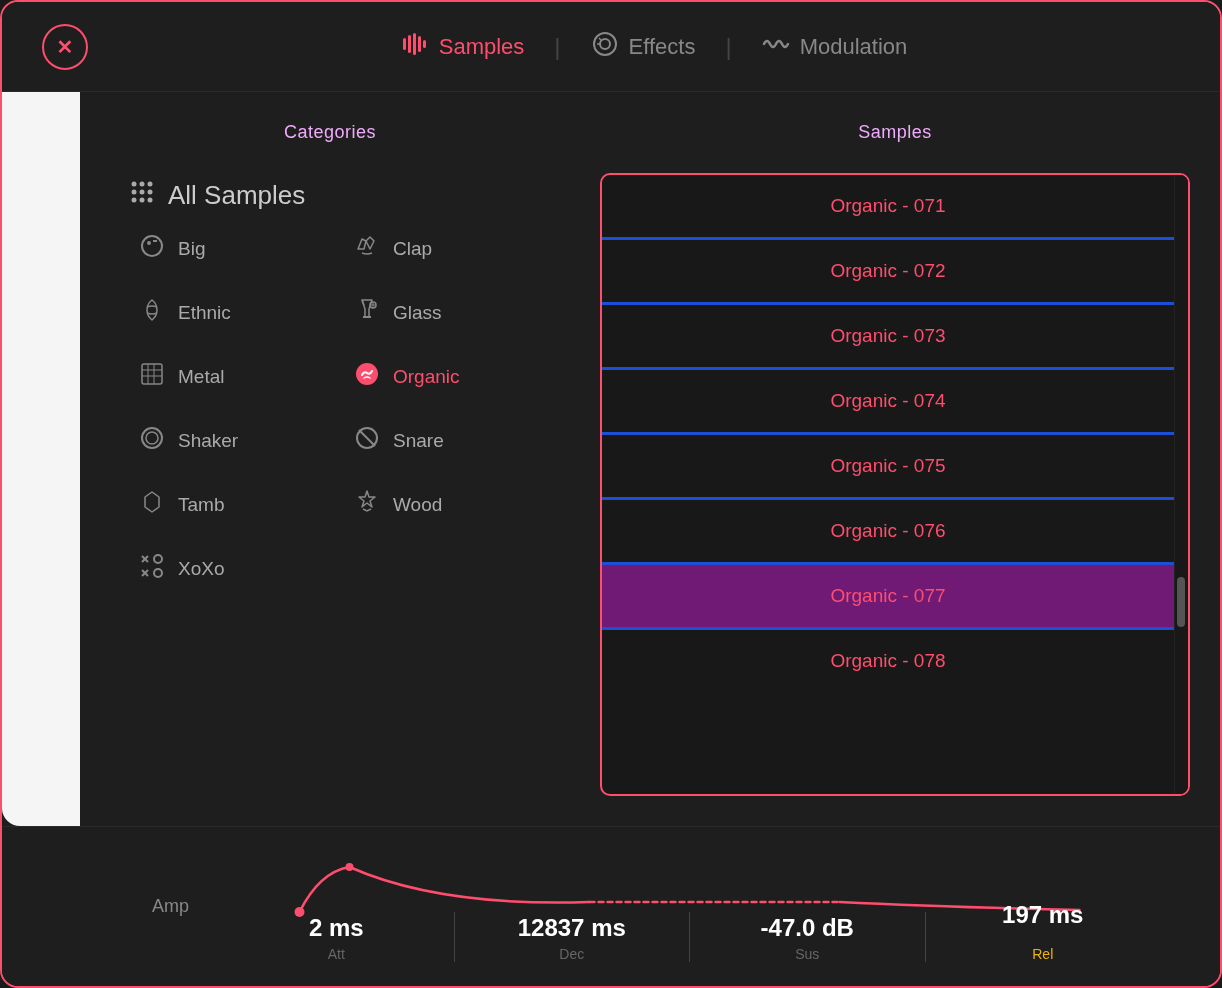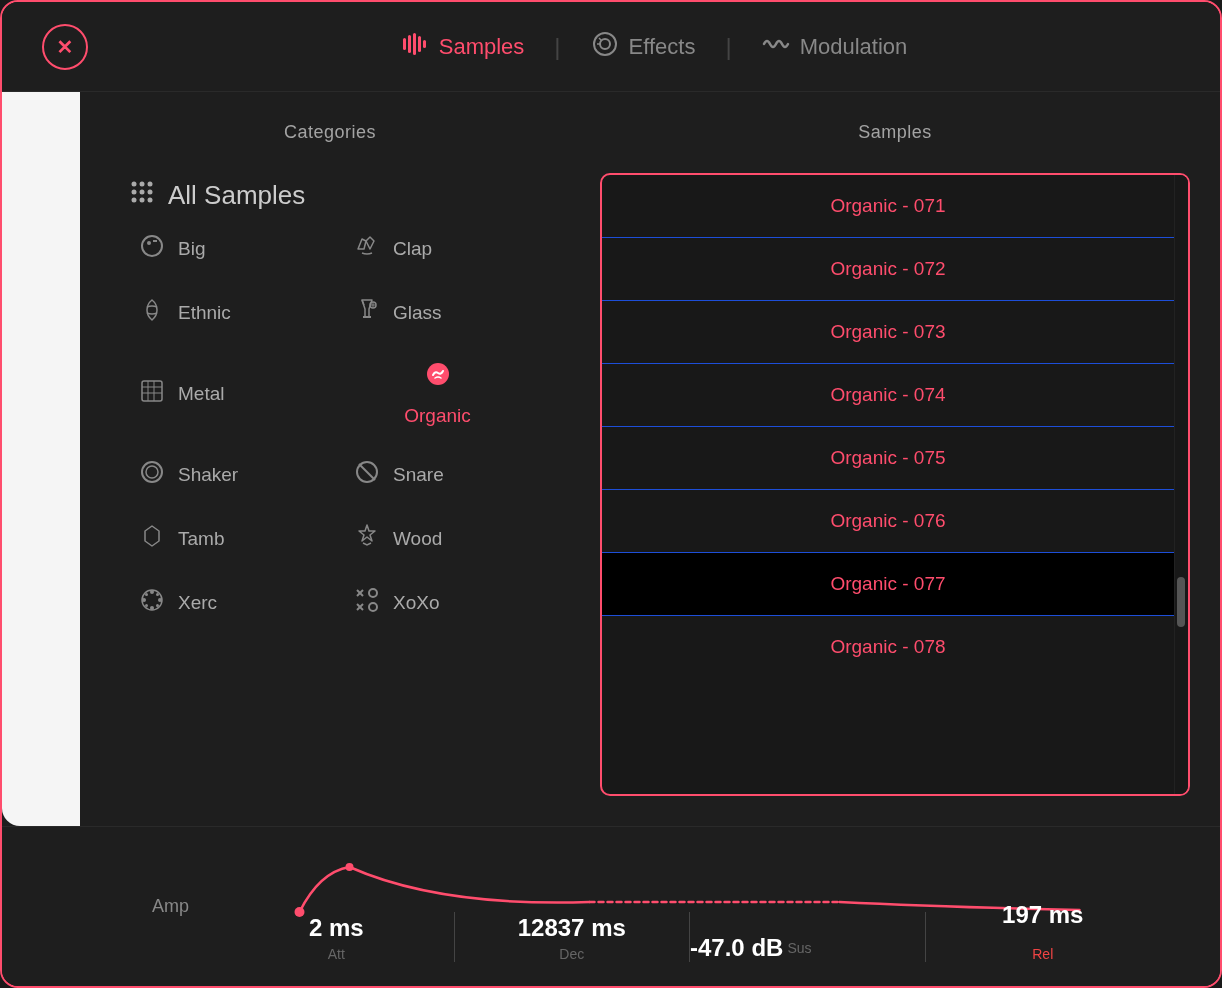--- a/index.html
+++ b/index.html
@@ -106,21 +106,21 @@
     }
 
     
     .categories-panel {
       width: 500px;
       padding: 30px 40px;
       flex-shrink: 0;
     }
 
     .panel-header {
-      color: #a3a3a3;
+      color: #f0abfc;
       font-size: 18px;
       font-weight: 400;
       margin-bottom: 30px;
       text-align: center;
       letter-spacing: 0.5px;
     }
 
     .categories-grid {
       display: grid;
       grid-template-columns: 1fr 1fr;
@@ -132,21 +132,20 @@
       display: flex;
       align-items: center;
       gap: 12px;
       cursor: pointer;
       padding: 6px 8px;
       border-radius: 6px;
     }
 
     .category-item.active {
       color: #ff4d6d;
-      flex-direction: column;
     }
 
     .category-icon {
       font-size: 22px;
       color: #888;
       width: 28px;
       text-align: center;
     }
 
     .category-item.active .category-icon {
@@ -210,25 +209,25 @@
       border-radius: 4px;
     }
 
     .sample-item {
       padding: 20px 30px;
       cursor: pointer;
       color: #ff4d6d;
       font-size: 19px;
       font-weight: 500;
       text-align: center;
-      border-bottom: 1px solid #1d4ed8;
+      border-bottom: 3px solid #1d4ed8;
     }
 
     .sample-item.selected {
-      background: #000000;
+      background: #701a75;
     }
 
     .sample-item:last-child {
       border-bottom: none;
     }
 
     
     .bottom-section {
       height: 160px;
       background: #1e1e1e;
@@ -432,36 +431,20 @@
         <div class="category-item">
           <span class="category-icon">
             <svg width="26" height="26" viewBox="0 0 26 26" fill="none">
               <path d="M13 2 L15 8 L21 8 L16 12 L18 18 L13 14 L8 18 L10 12 L5 8 L11 8Z" stroke="#888" stroke-width="1.5" fill="none" stroke-linejoin="round"></path>
               <path d="M9 20 L13 22 L17 20" stroke="#888" stroke-width="1.5" fill="none"></path>
             </svg>
           </span>
           <span class="category-label">Wood</span>
         </div>
 
-        <div class="category-item">
-          <span class="category-icon">
-            <svg width="26" height="26" viewBox="0 0 26 26" fill="none">
-              <circle cx="13" cy="13" r="10" stroke="#888" stroke-width="1.5" fill="none"></circle>
-              <circle cx="13" cy="5" r="2" fill="#888"></circle>
-              <circle cx="13" cy="21" r="2" fill="#888"></circle>
-              <circle cx="5" cy="13" r="2" fill="#888"></circle>
-              <circle cx="21" cy="13" r="2" fill="#888"></circle>
-              <circle cx="7.5" cy="7.5" r="1.5" fill="#888"></circle>
-              <circle cx="18.5" cy="7.5" r="1.5" fill="#888"></circle>
-              <circle cx="7.5" cy="18.5" r="1.5" fill="#888"></circle>
-              <circle cx="18.5" cy="18.5" r="1.5" fill="#888"></circle>
-            </svg>
-          </span>
-          <span class="category-label">Xerc</span>
-        </div>
 
         <div class="category-item">
           <span class="category-icon">
             <svg width="26" height="26" viewBox="0 0 26 26" fill="none">
               <line x1="3" y1="3" x2="9" y2="9" stroke="#888" stroke-width="2"></line>
               <line x1="9" y1="3" x2="3" y2="9" stroke="#888" stroke-width="2"></line>
               <circle cx="19" cy="6" r="4" stroke="#888" stroke-width="2" fill="none"></circle>
               <line x1="3" y1="17" x2="9" y2="23" stroke="#888" stroke-width="2"></line>
               <line x1="9" y1="17" x2="3" y2="23" stroke="#888" stroke-width="2"></line>
               <circle cx="19" cy="20" r="4" stroke="#888" stroke-width="2" fill="none"></circle>
@@ -529,29 +512,29 @@
 
         <div style="width:1px;height:50px;background:#444;margin-bottom:0;"></div>
 
         <div style="display:flex;flex-direction:column;align-items:center;gap:4px;flex:1;">
           <span style="color:#fff;font-size:24px;font-weight:600;">12837 ms</span>
           <span style="color:#666;font-size:14px;">Dec</span>
         </div>
 
         <div style="width:1px;height:50px;background:#444;"></div>
 
-        <div style="display:flex;flex-direction:row;align-items:center;gap:4px;flex:1;">
+        <div style="display:flex;flex-direction:column;align-items:center;gap:4px;flex:1;">
           <span style="color:#fff;font-size:24px;font-weight:600;">-47.0 dB</span>
           <span style="color:#666;font-size:14px;">Sus</span>
         </div>
 
         <div style="width:1px;height:50px;background:#444;"></div>
 
         <div style="display:flex;flex-direction:column;align-items:center;gap:17px;flex:1;">
           <span style="color:#fff;font-size:24px;font-weight:600;">197 ms</span>
-          <span style="color:#ef4444;font-size:14px;">Rel</span>
+          <span style="color:#eab308;font-size:14px;">Rel</span>
         </div>
 
       </div>
     </div>
   </div>
 
 </div>
 
 </body></html>

